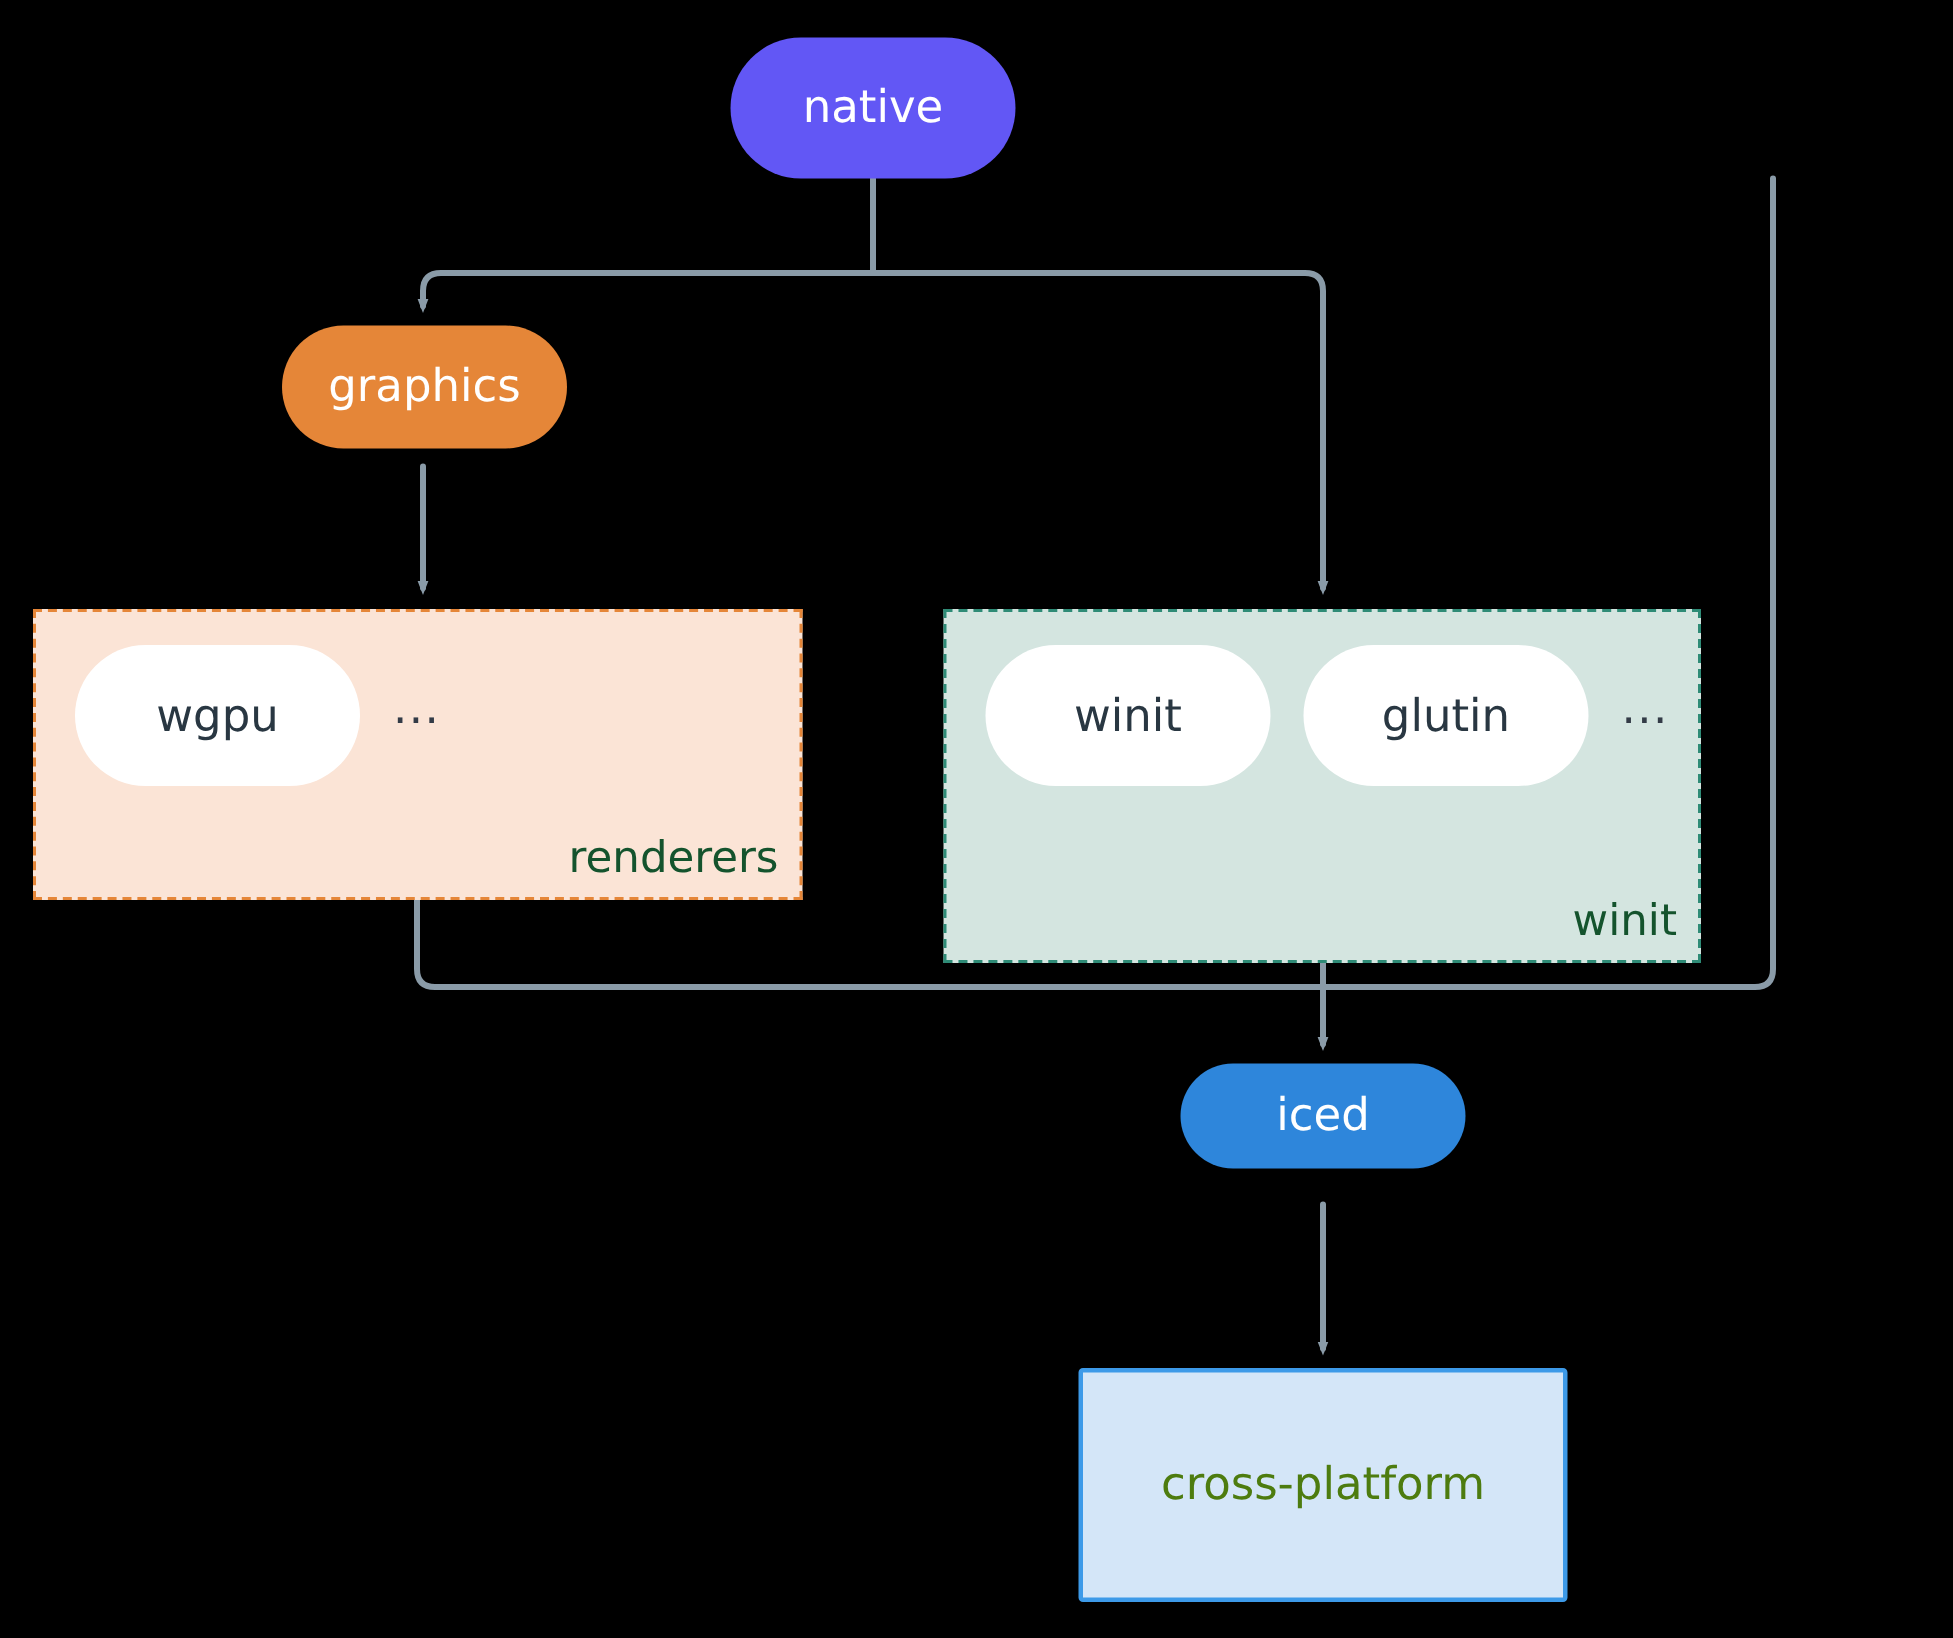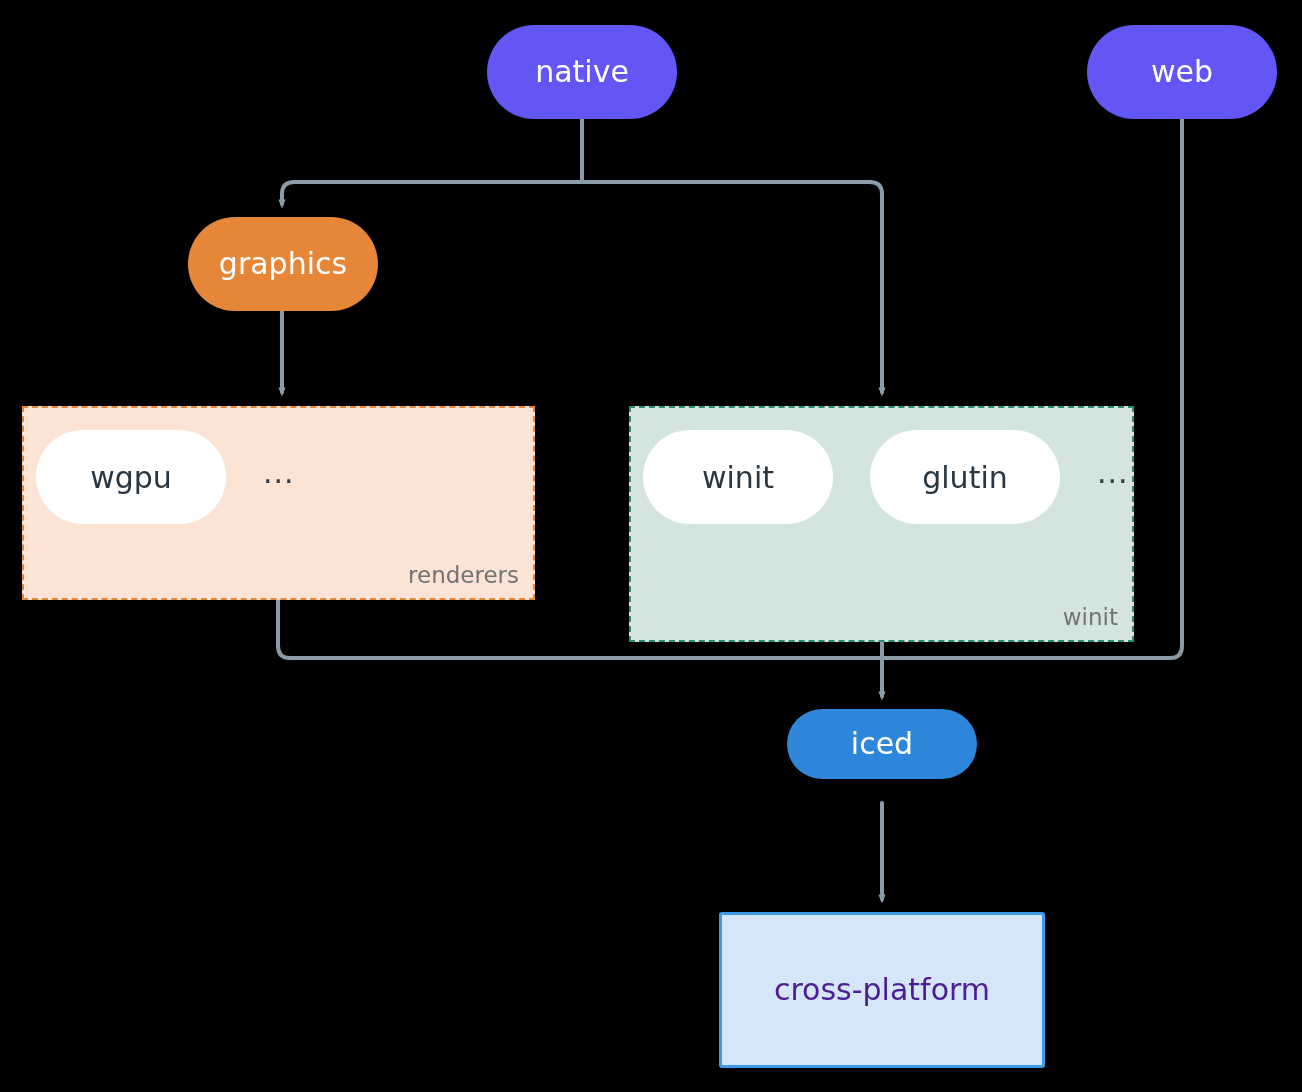--- a/index.html
+++ b/index.html
@@ -51,21 +51,21 @@
     left: 1087px;
     top: 25px;
     width: 190px;
     height: 94px;
     background: #6257F5;
   }
   .pill-graphics {
     left: 188px;
     top: 217px;
     width: 190px;
-    height: 94px;
+    height: 82px;
     background: #E58638;
   }
   .pill-iced {
     left: 787px;
     top: 709px;
     width: 190px;
     height: 70px;
     background: #2E86DB;
   }
   
@@ -86,30 +86,30 @@
     top: 406px;
     width: 505px;
     height: 236px;
     background: #D4E5E0;
     border: 2px dashed #2E8B76;
   }
   .cluster-label {
     position: absolute;
     right: 14px;
     bottom: 10px;
-    font-size: 23px;
-    color: #737373;
+    font-size: 29px;
+    color: #14532d;
   }
   .leaf-row {
     position: absolute;
-    left: 12px;
+    left: 26px;
     top: 22px;
     display: flex;
     align-items: center;
-    gap: 37px;
+    gap: 22px;
   }
   .leaf {
     background: #ffffff;
     border-radius: 999px;
     height: 94px;
     min-width: 190px;
     display: flex;
     align-items: center;
     justify-content: center;
     font-size: 30px;
@@ -131,21 +131,21 @@
     width: 326px;
     height: 156px;
     background: #D4E6F8;
     border: 3px solid #3D9AE8;
     border-radius: 3px;
     box-sizing: border-box;
     display: flex;
     align-items: center;
     justify-content: center;
     font-size: 30px;
-    color: #4c1d95;
+    color: #4d7c0f;
     line-height: 1.6;
     text-align: center;
   }
 </style>
 </head>
 <body>
 
 <div id="diagram-root">
 
   <svg id="edge-layer" viewBox="0 0 1302 1092" width="1302" height="1092" xmlns="http://www.w3.org/2000/svg">
@@ -173,23 +173,20 @@
       <path d="M882,658 L882,696" marker-end="url(#arrowhead)"></path>
 
       <path d="M882,803 L882,899" marker-end="url(#arrowhead)"></path>
     </g>
   </svg>
 
   <div class="node pill pill-native">
     <span>native</span>
   </div>
 
-  <div class="node pill pill-web">
-    <span>web</span>
-  </div>
 
   <div class="node pill pill-graphics">
     <span>graphics</span>
   </div>
 
   <div class="node pill pill-iced">
     <span>iced</span>
   </div>
 
   <div class="cluster cluster-renderers">

